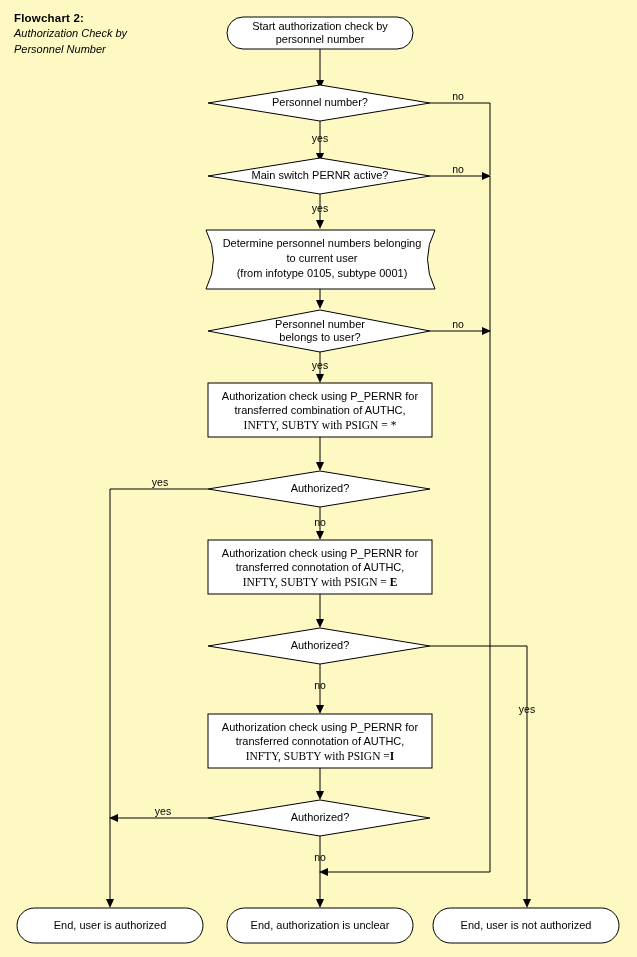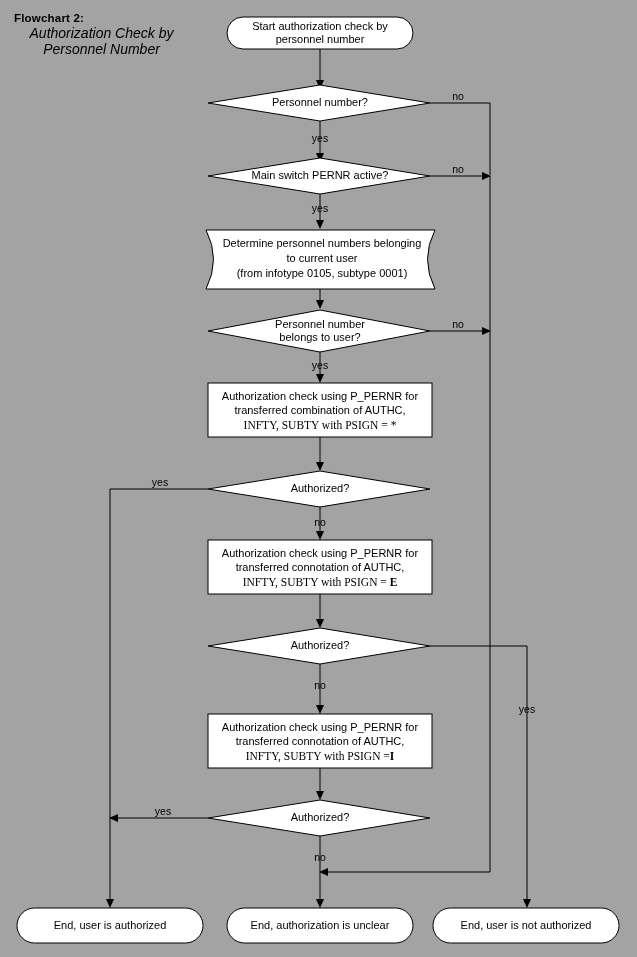--- a/index.html
+++ b/index.html
@@ -4,21 +4,21 @@
 <style>
   html, body {
     margin: 0;
     padding: 0;
     background: #ffffff;
   }
   #page {
     position: relative;
     width: 637px;
     height: 957px;
-    background: #a3a3a3;
+    background: #fef9c3;
     overflow: hidden;
     font-family: "Liberation Sans", sans-serif;
   }
   #flow-svg {
     position: absolute;
     left: 0;
     top: 0;
     width: 637px;
     height: 957px;
   }
@@ -67,25 +67,24 @@
     font-family: "Liberation Sans", sans-serif;
     font-weight: bold;
     font-size: 11.5px;
     color: #000000;
     letter-spacing: 0.2px;
     line-height: 14px;
   }
   .title-sub {
     font-family: "Liberation Sans", sans-serif;
     font-style: italic;
-    font-size: 14px;
+    font-size: 11px;
     color: #000000;
     line-height: 15px;
     margin-top: 1px;
-    text-align: center;
   }
 </style>
 </head>
 <body>
 
 <div id="page">
 
   <div class="title-block">
     <div class="title-main">Flowchart 2:</div>
     <div class="title-sub">Authorization Check by</div>

